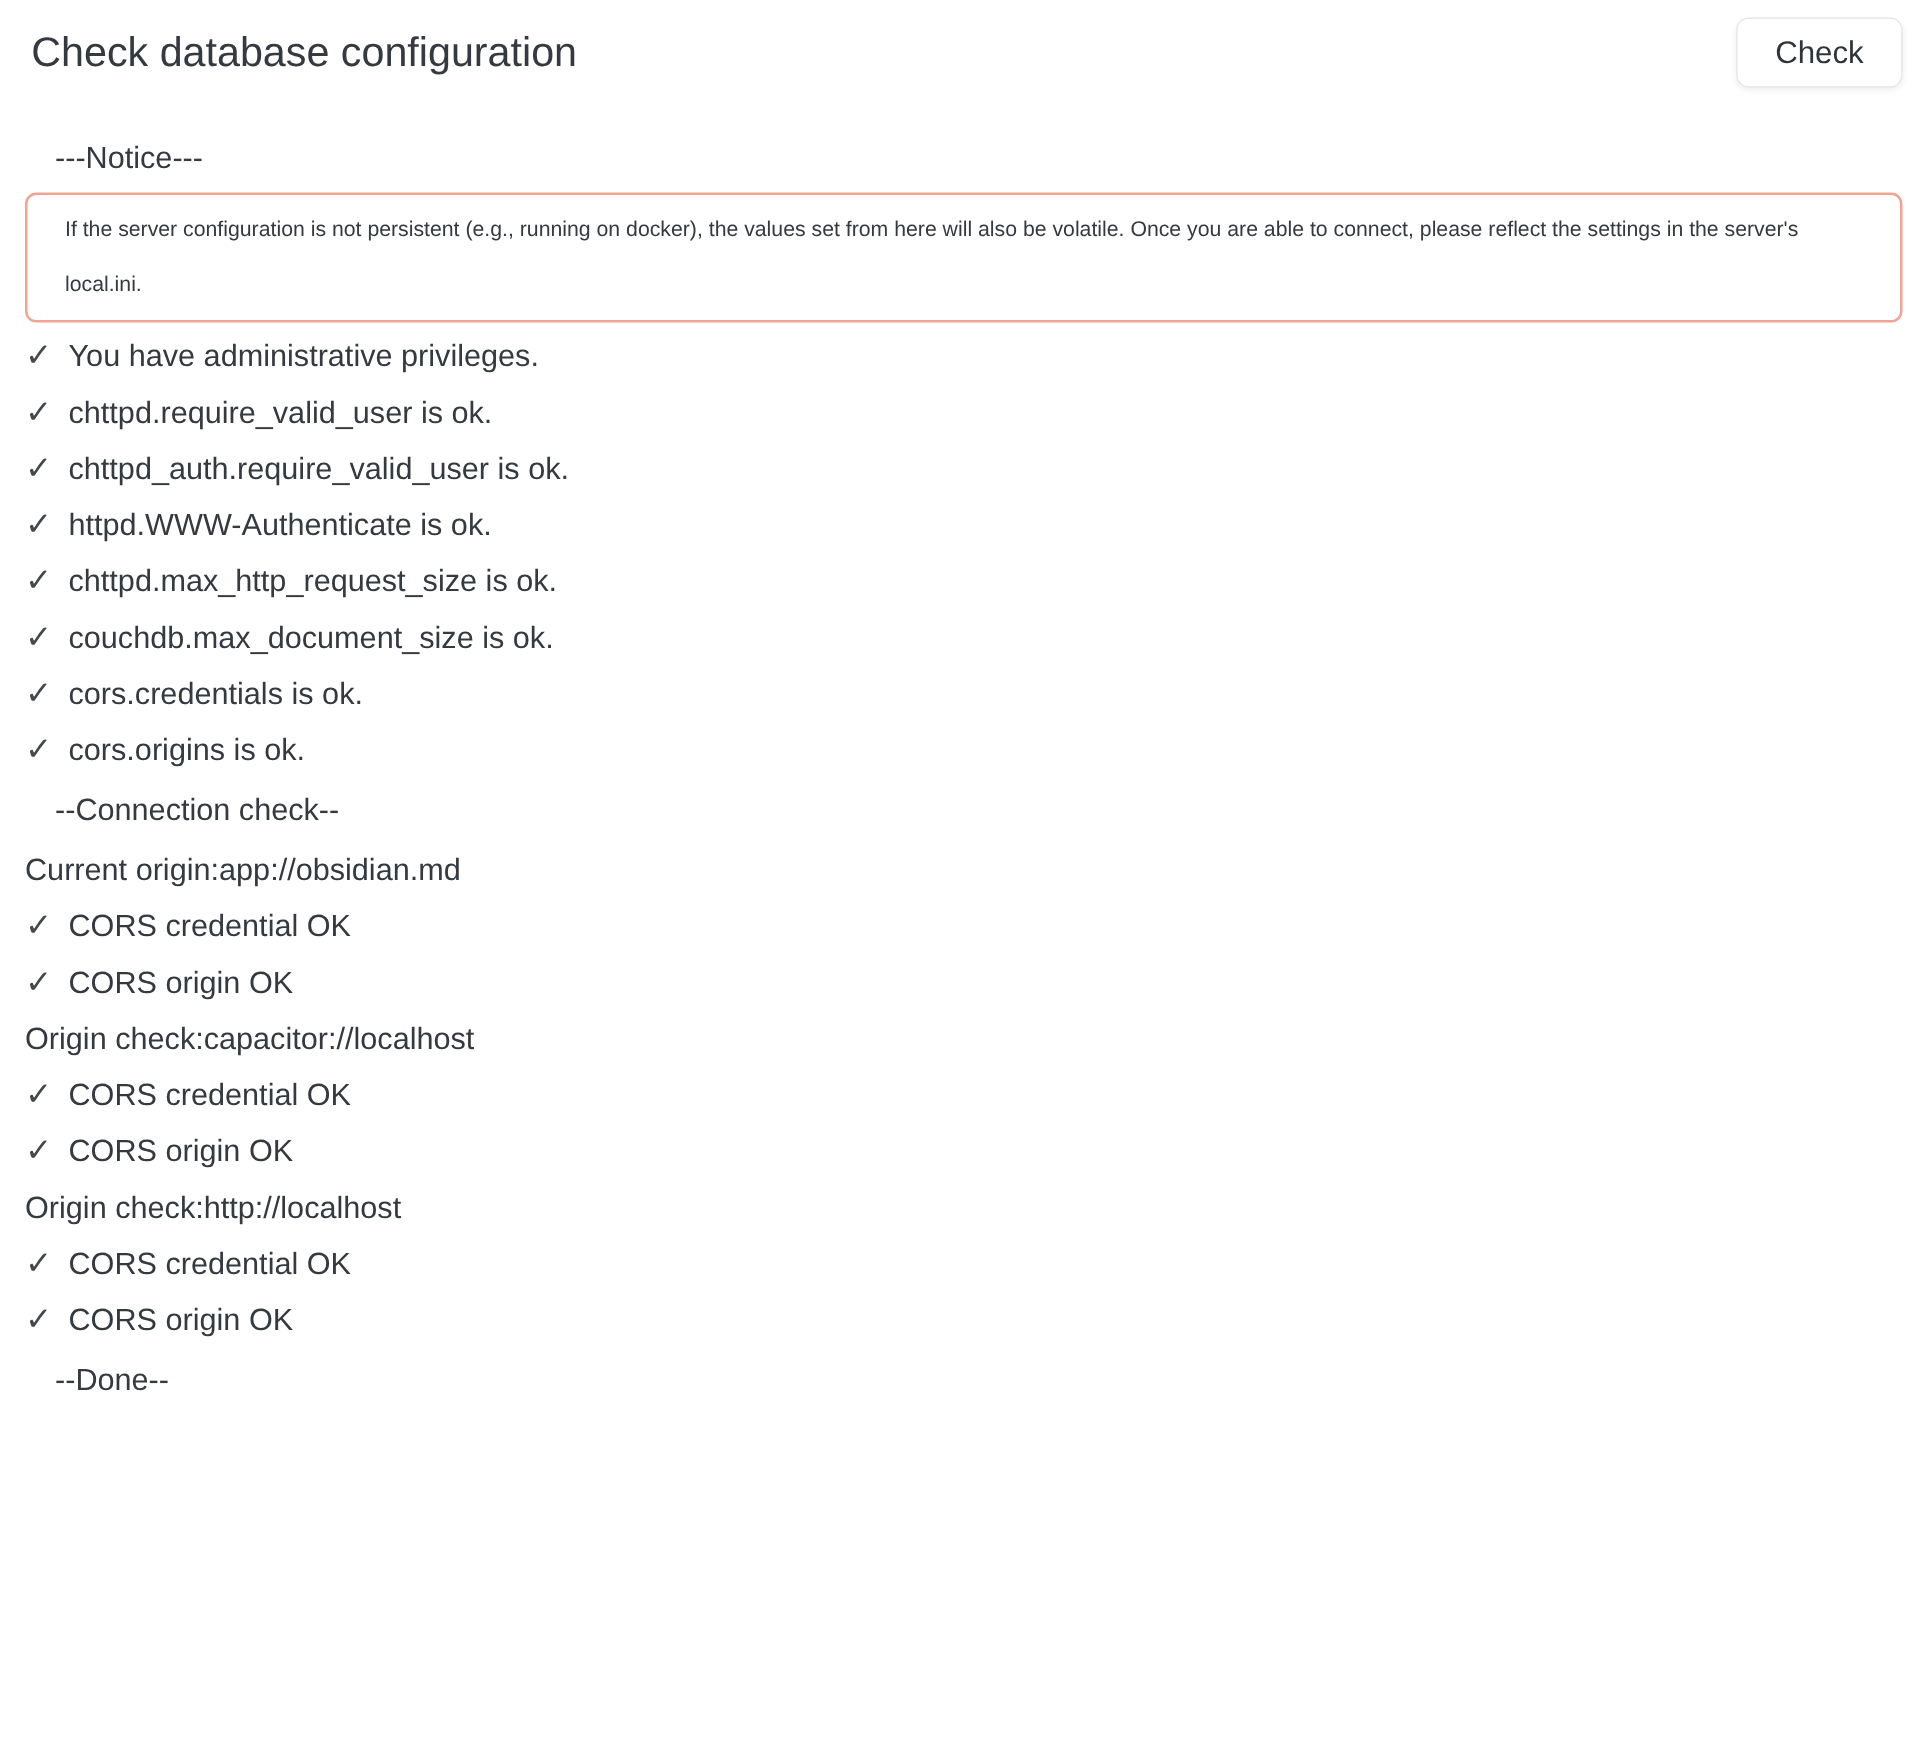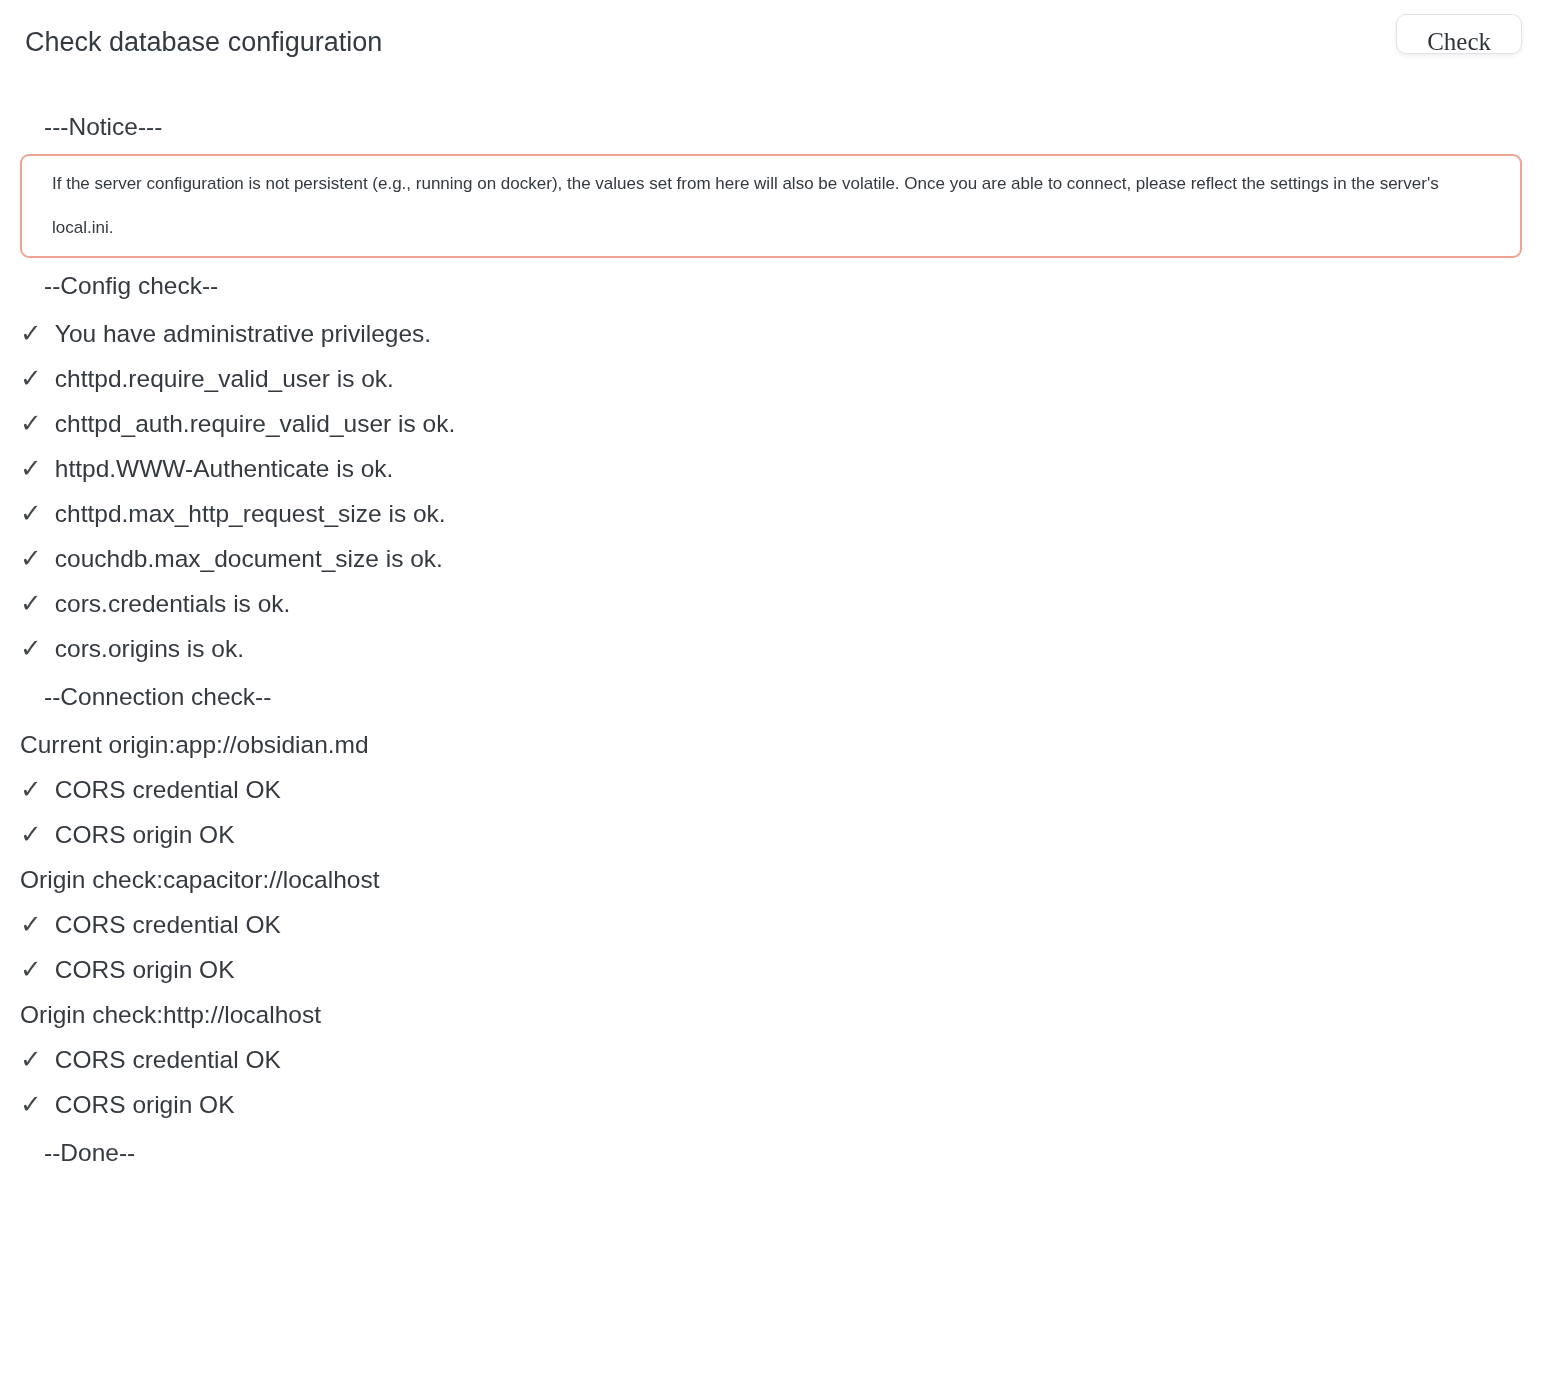--- a/index.html
+++ b/index.html
@@ -18,34 +18,34 @@
   }
 
   
   .header {
     display: flex;
     justify-content: space-between;
     align-items: flex-start;
     padding: 14px 22px 0 25px;
   }
   .page-title {
-    font-size: 27px;
+    font-size: 33px;
     line-height: 56px;
     font-weight: 400;
     color: #343a40;
     white-space: nowrap;
   }
   .check-button {
-    height: 40px;
+    height: 56px;
     padding: 0 30px;
     background: #ffffff;
     border: 1px solid #e2e4e8;
     border-radius: 10px;
     box-shadow: 0 2px 5px rgba(0,0,0,0.07);
-    font-family: Liberation Serif, serif;
+    font-family: Liberation Sans, sans-serif;
     font-size: 25px;
     color: #2f353b;
     cursor: pointer;
     line-height: 54px;
   }
 
   
   .content {
     padding: 0 22px 0 20px;
   }
@@ -86,21 +86,20 @@
 <body>
 
 <div class="header">
   <div class="page-title">Check database configuration</div>
   <button class="check-button">Check</button>
 </div>
 
 <div class="content" id="report">
     <div class="r-heading first">---Notice---</div>
     <div class="r-notice">If the server configuration is not persistent (e.g., running on docker), the values set from here will also be volatile. Once you are able to connect, please reflect the settings in the server's local.ini.</div>
-    <div class="r-heading">--Config check--</div>
     <div class="r-line"><span class="r-check-icon">✓</span><span>You have administrative privileges.</span></div>
     <div class="r-line"><span class="r-check-icon">✓</span><span>chttpd.require_valid_user is ok.</span></div>
     <div class="r-line"><span class="r-check-icon">✓</span><span>chttpd_auth.require_valid_user is ok.</span></div>
     <div class="r-line"><span class="r-check-icon">✓</span><span>httpd.WWW-Authenticate is ok.</span></div>
     <div class="r-line"><span class="r-check-icon">✓</span><span>chttpd.max_http_request_size is ok.</span></div>
     <div class="r-line"><span class="r-check-icon">✓</span><span>couchdb.max_document_size is ok.</span></div>
     <div class="r-line"><span class="r-check-icon">✓</span><span>cors.credentials is ok.</span></div>
     <div class="r-line"><span class="r-check-icon">✓</span><span>cors.origins is ok.</span></div>
     <div class="r-heading">--Connection check--</div>
     <div class="r-line">Current origin:app://obsidian.md</div>

